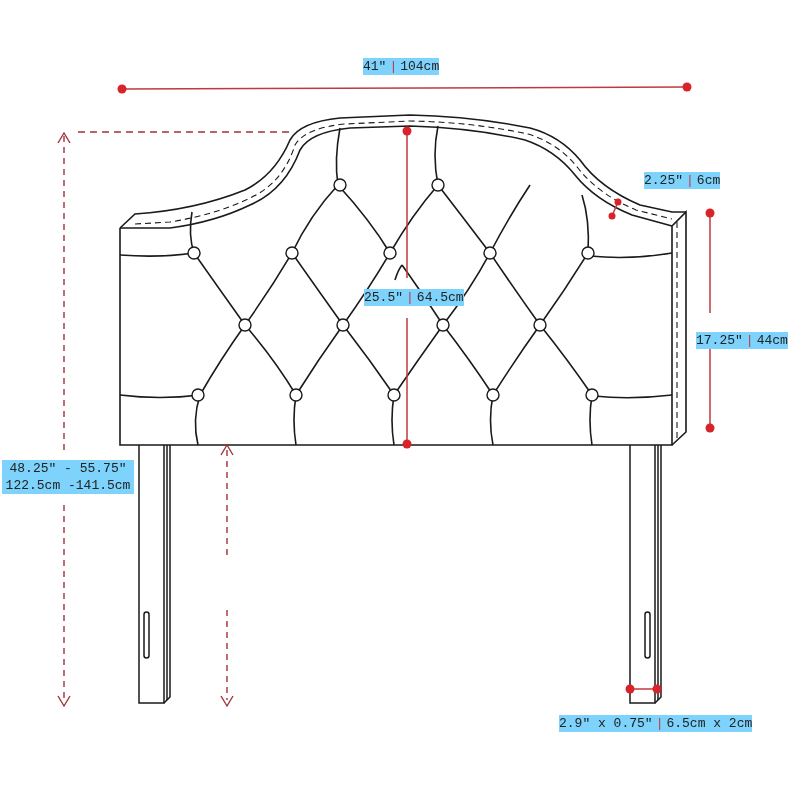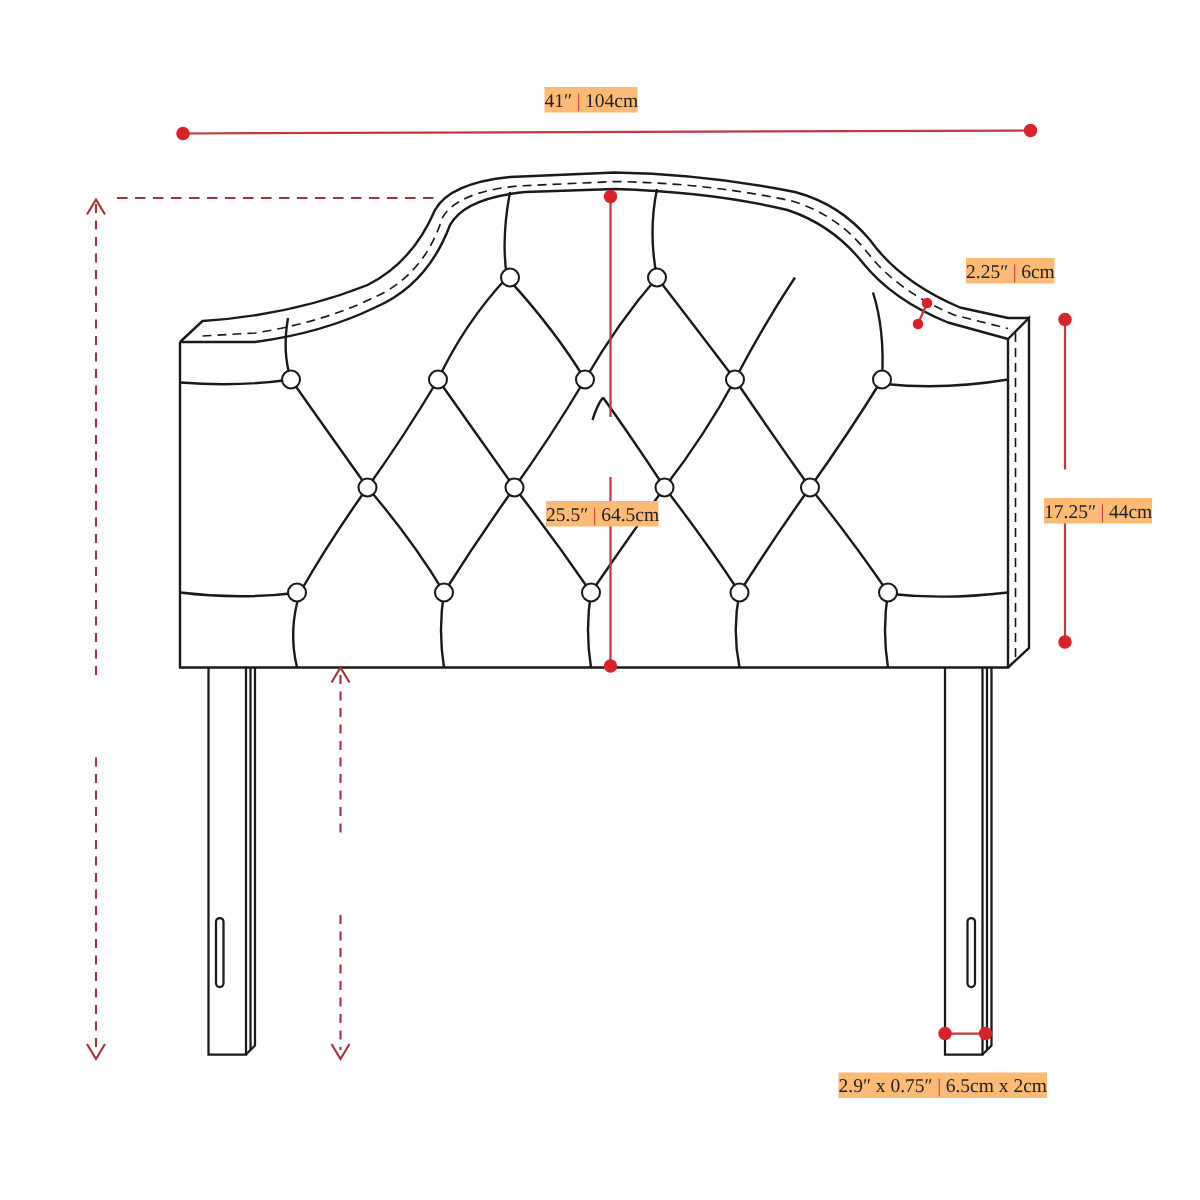--- a/index.html
+++ b/index.html
@@ -1,18 +1,18 @@
 <!DOCTYPE html>
 <html><head>
   <meta charset="utf-8">
   <style>
     html, body { margin: 0; padding: 0; background: #ffffff; }
     #stage { position: relative; width: 800px; height: 800px; background: #ffffff; overflow: hidden; }
     svg { position: absolute; left: 0; top: 0; }
-    .lbl { position: absolute; font-family: Liberation Serif, serif; font-size: 13px; color: #222; white-space: nowrap; line-height: 17px; background: #fdba74; }
+    .lbl { position: absolute; font-family: Liberation Mono, monospace; font-size: 13px; color: #222; white-space: nowrap; line-height: 17px; background: #7dd3fc; }
     .lbl .sep { color: #c0393f; padding: 0 3px; }
     .center { text-align: center; }
   </style>
 </head>
 <body>
 
 <div id="stage">
 
   <svg width="800" height="800" viewBox="0 0 800 800">
     <defs>
@@ -153,27 +153,31 @@
   </svg>
 
   <div class="lbl" style="left:363px; top:58px;">
     <span>41″</span><span class="sep">|</span><span>104cm</span>
   </div>
 
   <div class="lbl" style="left:644px; top:172px;">
     <span>2.25″</span><span class="sep">|</span><span>6cm</span>
   </div>
 
-  <div class="lbl" style="left:364px; top:289px;margin-top:45px;">
+  <div class="lbl" style="left:364px; top:289px;">
     <span>25.5″</span><span class="sep">|</span><span>64.5cm</span>
   </div>
 
   <div class="lbl" style="left:696px; top:332px;">
     <span>17.25″</span><span class="sep">|</span><span>44cm</span>
   </div>
 
+  <div class="lbl center" style="left:2px; top:460px; width:132px;">
+    <div>48.25″ - 55.75″</div>
+    <div>122.5cm -141.5cm</div>
+  </div>
 
 
   <div class="lbl" style="left:559px; top:715px;">
     <span>2.9″ x 0.75″</span><span class="sep">|</span><span>6.5cm x 2cm</span>
   </div>
 
 </div>
 
 </body></html>

